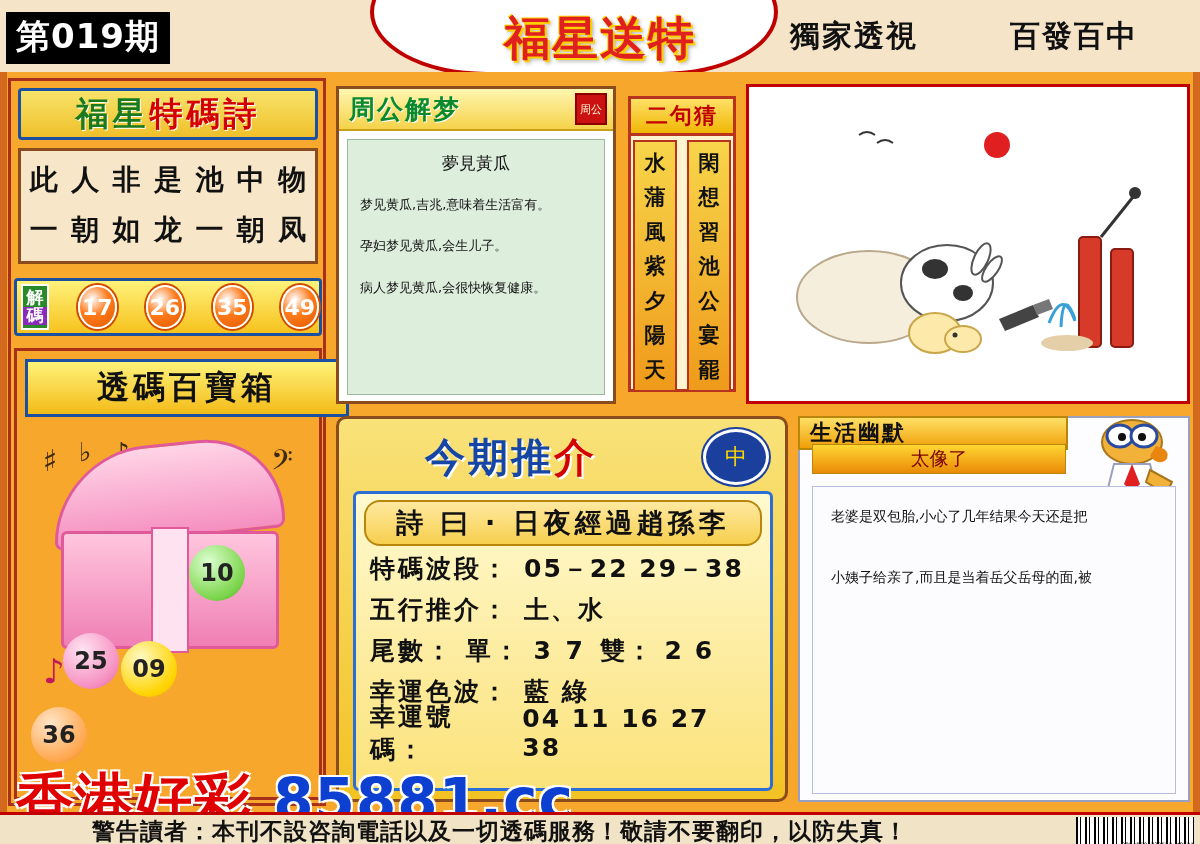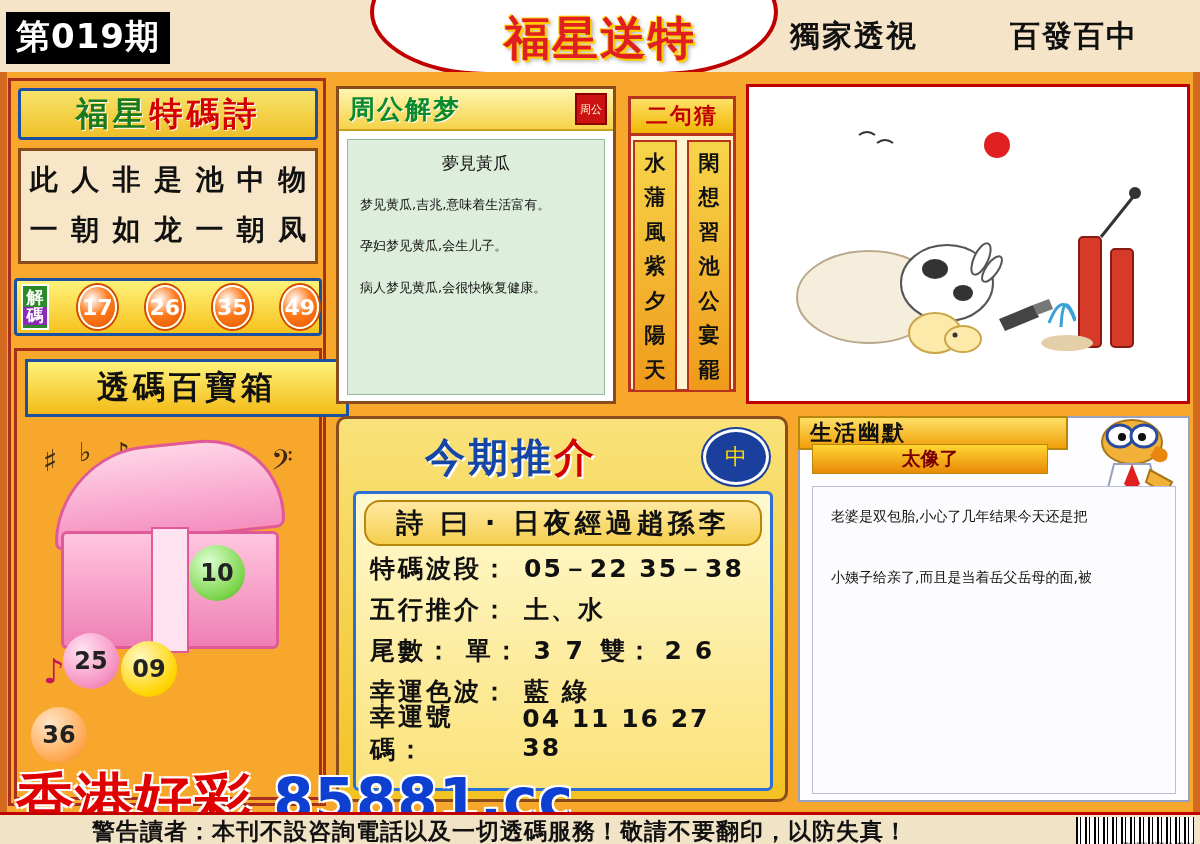--- a/index.html
+++ b/index.html
@@ -263,25 +263,25 @@
     position:absolute;left:798px;top:416px;width:270px;height:34px;
     background:linear-gradient(#ffe066,#ef9f08);
     border:2px solid #b8860b;box-sizing:border-box;
     display:flex;align-items:center;
   }
   .humour-head span{
     margin-left:10px;font-size:22px;font-weight:bold;color:#111;letter-spacing:2px;
     font-family:"DejaVu Sans",sans-serif;
   }
   .humour-sub{
-    position:absolute;left:812px;top:444px;width:236px;height:30px;
+    position:absolute;left:812px;top:444px;width:254px;height:30px;
     background:linear-gradient(#ffd633,#e98a06);
     border:1px solid #b8860b;box-sizing:border-box;
     display:flex;align-items:center;justify-content:center;
-    font-size:19px;font-weight:bold;color:#7a0000;
+    font-size:19px;font-weight:normal;color:#7a0000;
     font-family:"DejaVu Sans",sans-serif;
   }
   .humour-body{
     position:absolute;left:812px;top:486px;width:364px;height:308px;
     background:#fcfcff;border:1px solid #b9bedd;box-sizing:border-box;
     padding:16px 18px;
   }
   .humour-body p{
     margin:0 0 34px 0;font-size:14px;color:#111;line-height:1.9;
     font-family:"DejaVu Sans",sans-serif;
@@ -462,21 +462,21 @@
   <div class="recbox">
     <div class="rec-title">
       <span>今期推</span>
         <span class="r">介</span>
     </div>
     <div class="rec-logo">中</div>
     <div class="rec-sheet">
       <div class="rec-line0">詩 曰 · 日夜經過趙孫李</div>
       <div class="rec-row">
         <span class="lab">特碼波段：</span>
-        <span class="val">05－22  35－38</span>
+        <span class="val">05－22  29－38</span>
       </div>
       <div class="rec-row">
         <span class="lab">五行推介：</span>
         <span class="val">土、水</span>
       </div>
       <div class="rec-row">
         <span class="lab">尾數： 單： 3 7</span>
         <span class="val">雙： 2 6</span>
       </div>
       <div class="rec-row">

